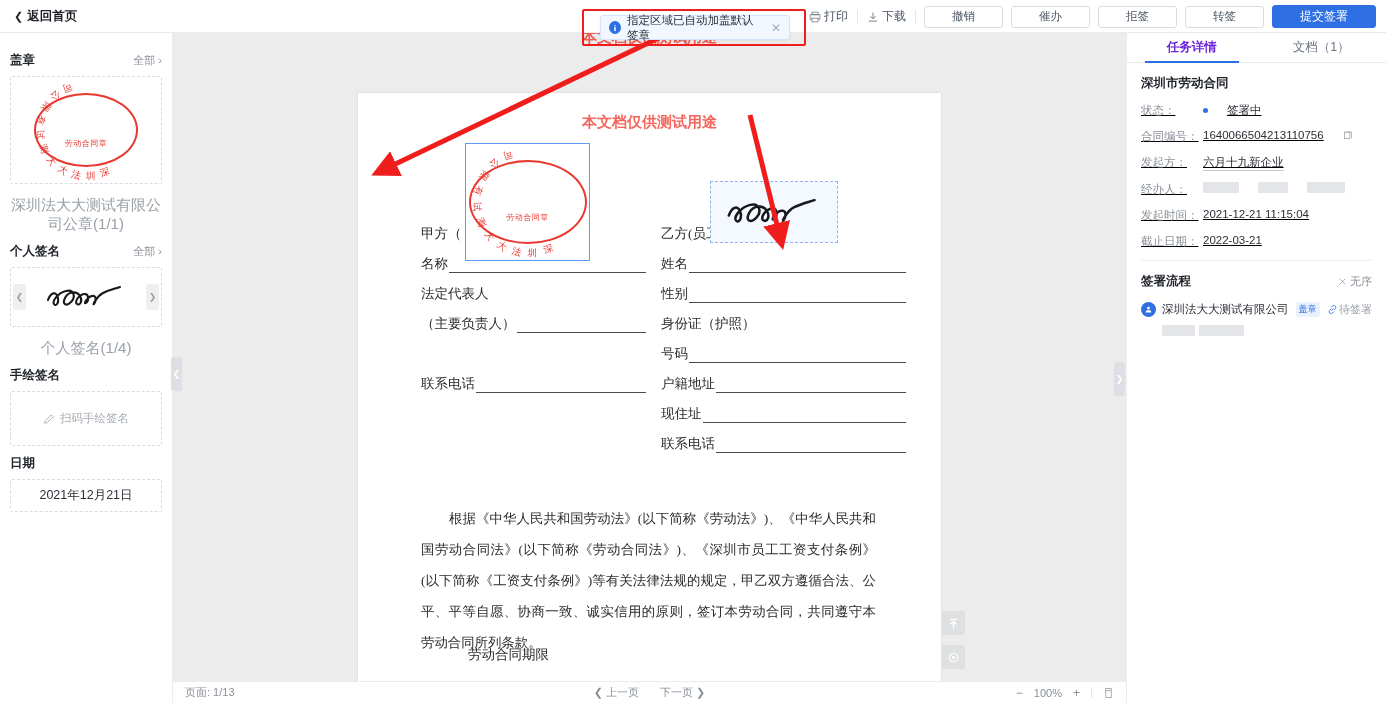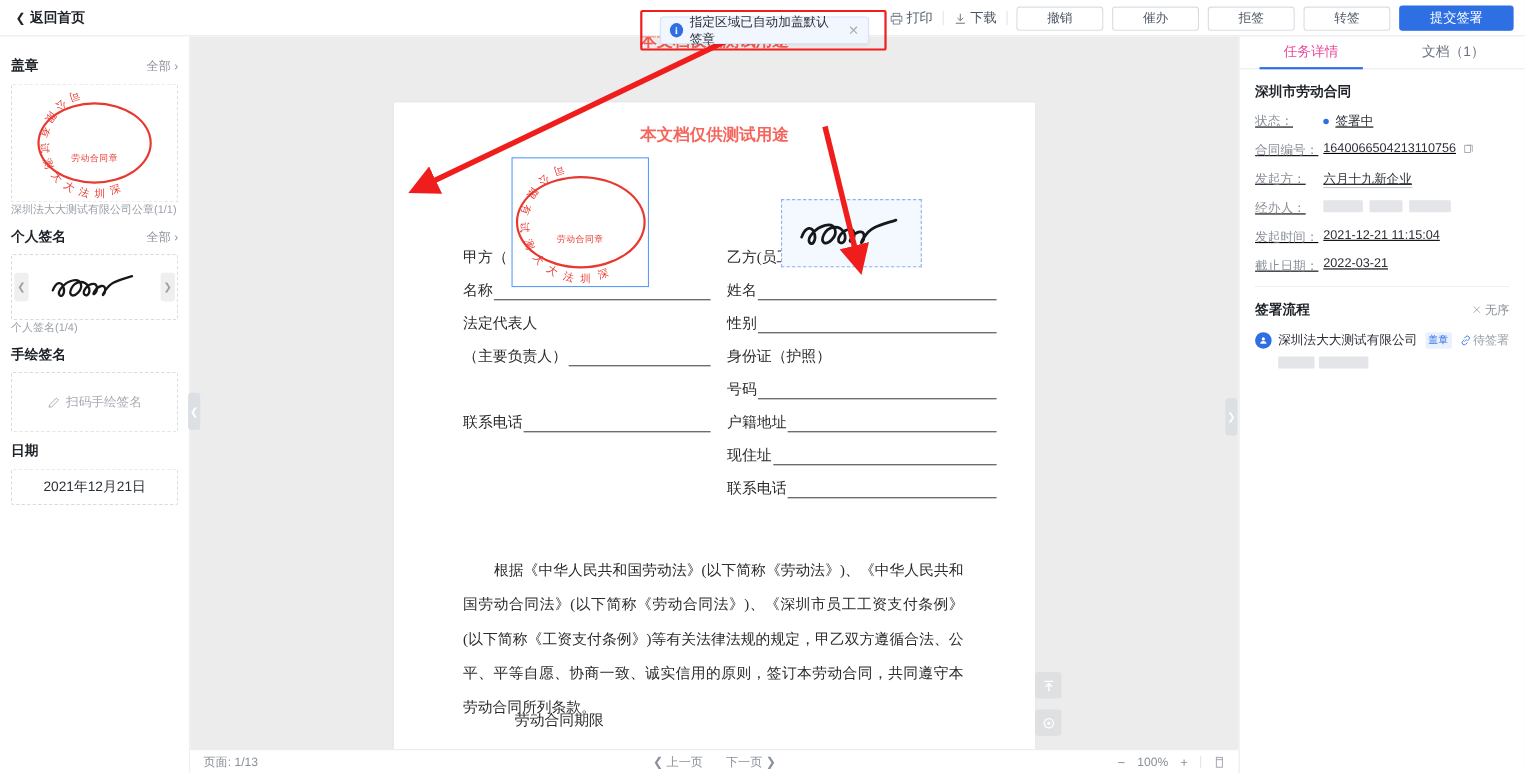--- a/index.html
+++ b/index.html
@@ -58,21 +58,21 @@
   .sb-sec-all { font-size: 11px; color: #8a9099; cursor: pointer; }
   .sb-card {
     border: 1px dashed #d8dce2; border-radius: 2px; background: #fff;
     position: relative; display: flex; align-items: center; justify-content: center;
   }
   .stamp-card { height: 108px; }
   .sig-card { height: 60px; }
   .hand-card { height: 55px; }
   .date-card { height: 33px; font-size: 12.5px; color: #2b2f36; }
   .sb-caption {
-    font-size: 10px; color: #9aa0a8; margin-top: 0;
+    text-align: center; font-size: 15px; color: #9aa0a8; margin-top: 12px;
   }
   .arrow-pill {
     position: absolute; width: 13px; height: 26px; background: #efefef;
     border-radius: 3px; display: flex; align-items: center; justify-content: center;
     font-size: 9px; color: #9aa0a8; top: 50%; transform: translateY(-50%);
     cursor: pointer;
   }
   .arrow-pill.l { left: 2px; }
   .arrow-pill.r { right: 2px; }
   .hand-inner { display: flex; align-items: center; gap: 5px; color: #a7acb3; font-size: 11.5px; }
@@ -199,30 +199,30 @@
   
   .rpanel {
     position: absolute; top: 33px; left: 1126px; width: 260px; height: 670px;
     background: #fff; border-left: 1px solid #ececec;
   }
   .rtabs { display: flex; height: 30px; border-bottom: 1px solid #ececec; }
   .rtab {
     flex: 1; display: flex; align-items: center; justify-content: center;
     font-size: 12.5px; color: #6b7280; cursor: pointer; position: relative;
   }
-  .rtab.active { color: #ec4899; font-weight: normal; }
+  .rtab.active { color: #6d28d9; font-weight: bold; }
   .rtab.active::after {
     content: ""; position: absolute; bottom: -1px; left: 18px; right: 18px;
     height: 2px; background: #2f6fe4;
   }
   .rbody { padding: 12px 14px 0 14px; }
   .r-title { font-size: 12.5px; font-weight: bold; color: #1f2329; margin-bottom: 11px; }
   .kv { display: flex; align-items: flex-start; font-size: 11.5px; margin-bottom: 11px; text-decoration: underline; }
   .kv .k { color: #8a9099; width: 62px; flex: none; }
-  .kv .v { color: #2b2f36; display: flex; align-items: center; gap: 6px; }
+  .kv .v { color: #2b2f36; display: flex; align-items: center; gap: 19px; }
   .dot { width: 5px; height: 5px; border-radius: 50%; background: #2f6fe4; }
   .v.link { color: #2b2f36; border-bottom: 1px solid #c7cbd1; }
   .mask { display:inline-block; height: 11px; background: #e3e5e8; border-radius: 1px; }
   .r-div { height: 1px; background: #efefef; margin: 4px 0 12px 0; }
   .flow-head { display: flex; align-items: center; justify-content: space-between; margin-bottom: 12px; }
   .flow-title { font-size: 12.5px; font-weight: bold; color: #1f2329; }
   .flow-order { font-size: 11px; color: #8a9099; display: flex; align-items: center; gap: 3px; }
   .flow-row { display: flex; align-items: center; font-size: 11.5px; }
   .avatar {
     width: 15px; height: 15px; border-radius: 50%; background: #2f6fe4; color: #fff;

